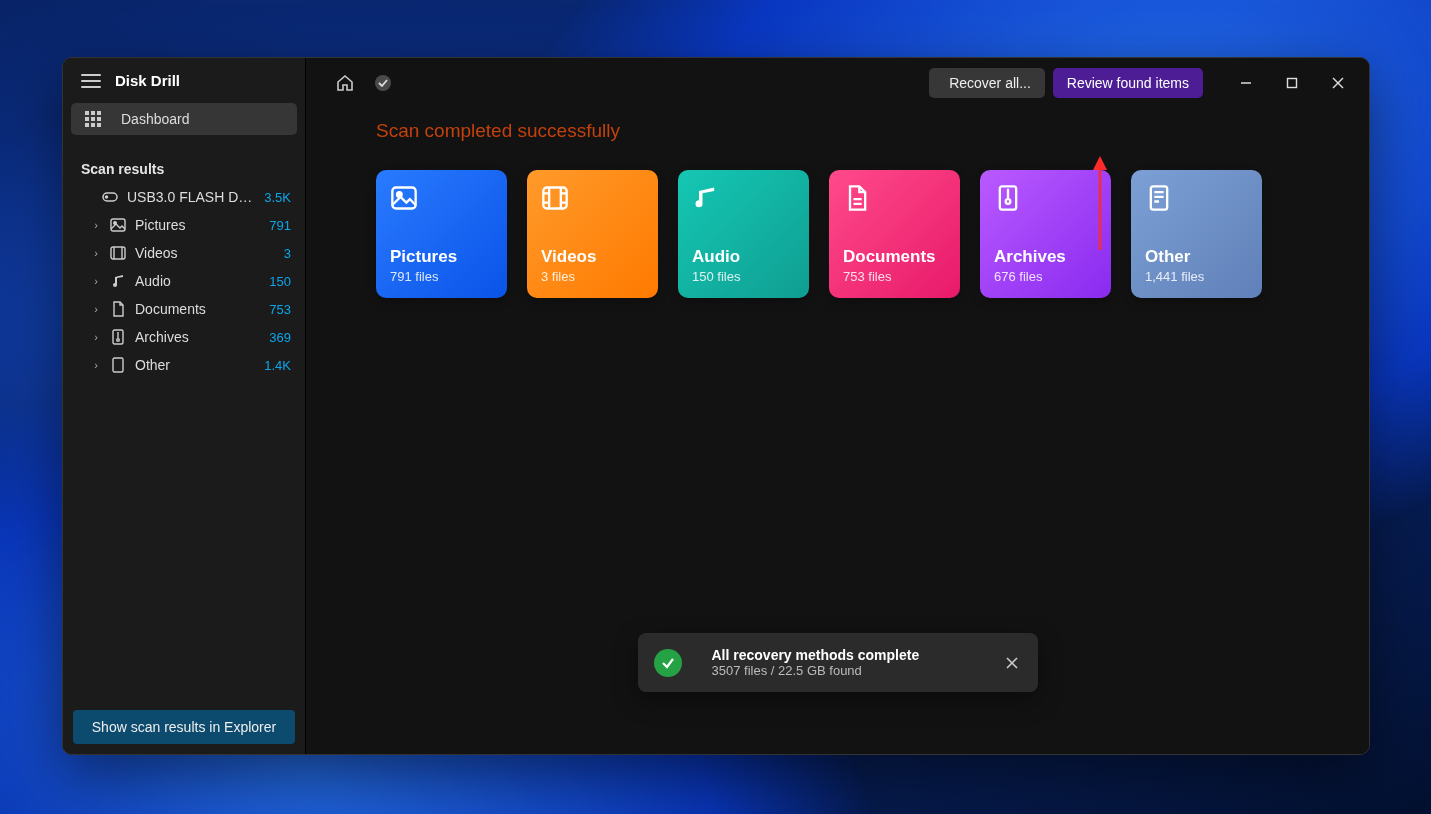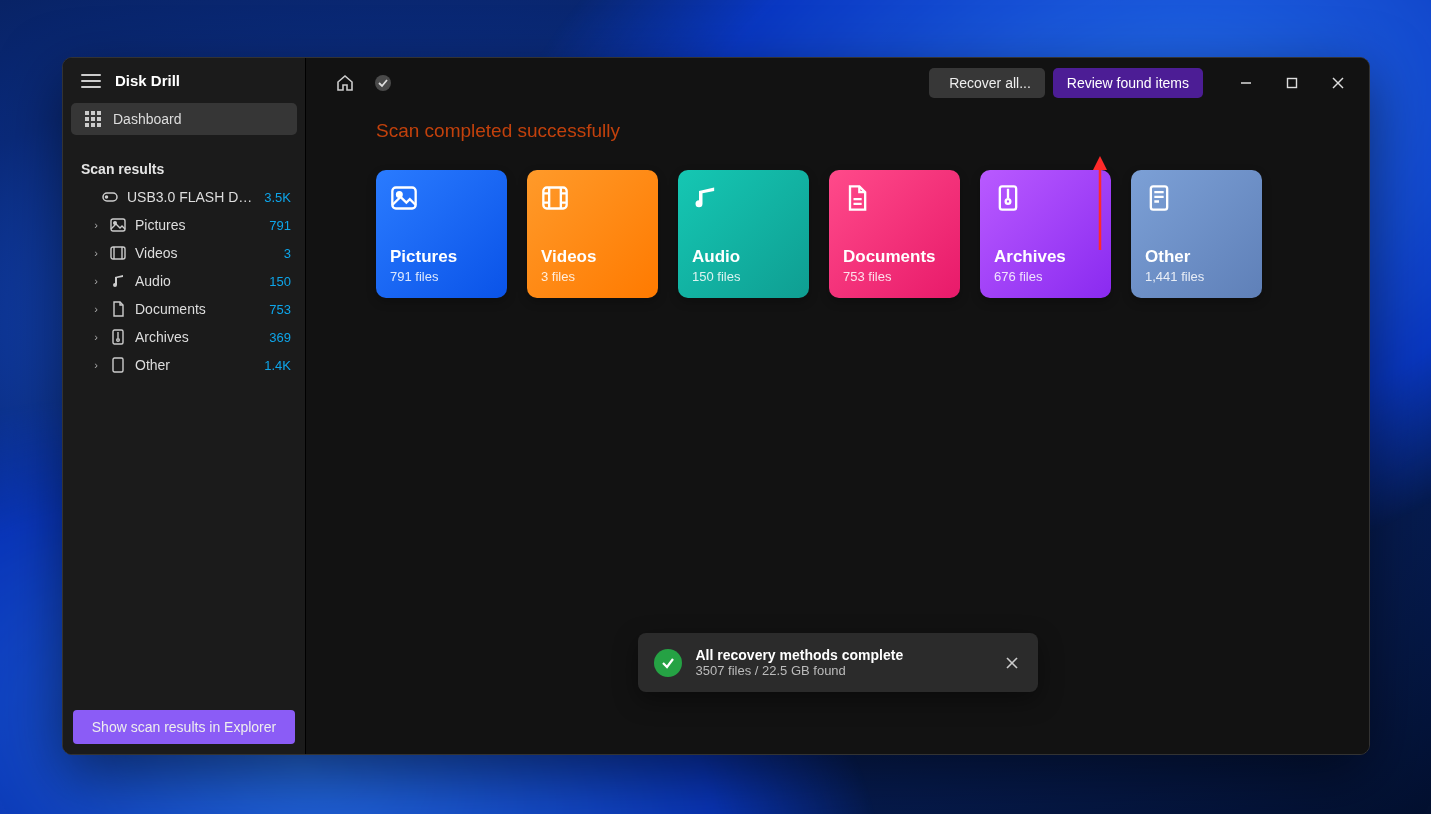--- a/index.html
+++ b/index.html
@@ -48,41 +48,41 @@
   }
   .sidebar-top {
     display: flex; align-items: center; gap: 14px;
     padding: 14px 18px 14px 18px;
     color: #fff; font-size: 15px; font-weight: 600;
   }
   .hamburger { width: 20px; height: 14px; display:flex; flex-direction:column; justify-content:space-between; cursor:pointer; }
   .hamburger span { height:2px; background:#ccc; border-radius:1px; }
   .nav-group { padding: 0 8px; }
   .nav-item {
-    display:flex; align-items:center; gap: 12px;
+    display:flex; align-items:center; gap: 20px;
     padding: 8px 14px; border-radius:5px;
     color:#ddd; font-size:14px; cursor:pointer;
   }
   .nav-item.selected { background:#363636; }
   .nav-item .grid-icon { width:16px; height:16px; fill:#ccc; }
   .section-head { color:#e4e4e4; font-weight:600; font-size:14px; padding: 14px 18px 6px; margin-top: 12px; }
   .tree { padding: 0 6px; }
   .tree-row {
     display:flex; align-items:center; gap:8px;
     padding: 6px 6px 6px 22px;
     color:#ddd; font-size:14px; cursor:pointer; border-radius:5px;
   }
   .tree-row.root { padding-left: 14px; }
   .tree-chevron { width:10px; color:#aaa; font-size:11px; display:inline-block; text-align:center; }
   .tree-icon { width:18px; display:flex; align-items:center; justify-content:center; }
   .tree-label { flex:1; white-space:nowrap; overflow:hidden; text-overflow:ellipsis; }
   .tree-count { color:#0ea5e9; font-size:13px; padding-right: 2px; }
   .sidebar-footer { margin-top:auto; padding: 10px; }
   .explorer-btn {
-    width:100%; background:#8b5cf6; color:#eee; border:none;
+    width:100%; background:#0c4a6e; color:#eee; border:none;
     padding: 9px 0; border-radius:4px; font-size:14px; cursor:pointer;
   }
   
   .main {
     flex:1; background:#121212; display:flex; flex-direction:column; position:relative;
   }
   .topbar {
     display:flex; align-items:center;
     padding: 10px 8px 10px 24px;
   }
@@ -121,21 +121,21 @@
   .toast {
     position:absolute; left:50%; transform:translateX(-50%);
     bottom: 62px; width:400px; background:#2b2b2b; border-radius:8px;
     padding: 14px 16px; display:flex; align-items:center; gap:14px;
     box-shadow: 0 8px 24px rgba(0,0,0,0.4);
   }
   .toast .check {
     width:28px; height:28px; border-radius:50%; background:#25a244;
     display:flex; align-items:center; justify-content:center; color:#fff; font-size:15px;
   }
-  .toast-body { flex:1; }
+  .toast-body { flex:1;margin-left:16px; }
   .toast-title { color:#fff; font-size:14px; font-weight:600; }
   .toast-sub { color:#bbb; font-size:13px; }
   .toast .close { color:#ccc; cursor:pointer; font-size:16px; padding:4px; }
   
   .arrow-anno {
     position:absolute; top:48px; left:784px; color:#ff2a2a; pointer-events:none;
   }
   
   svg { display:block; }
 </style>

